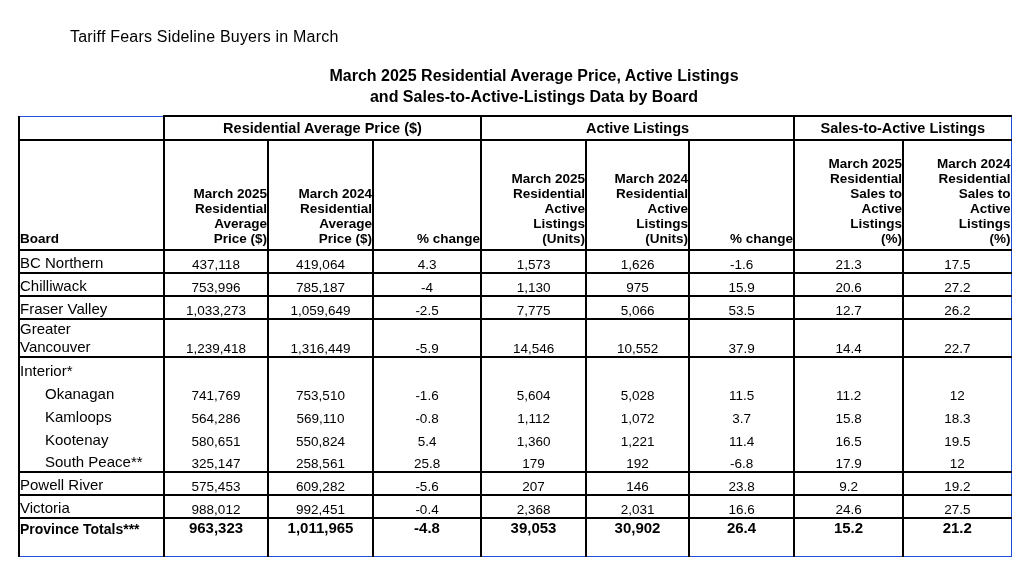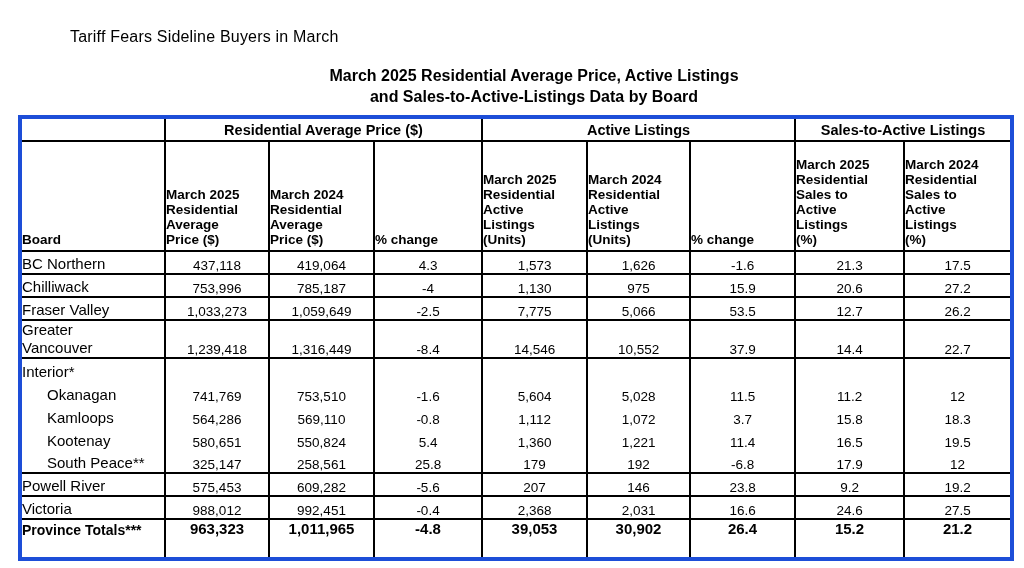--- a/index.html
+++ b/index.html
@@ -18,36 +18,36 @@
   }
   .title-wrap {
     position: absolute; left: 38px; top: 65px; width: 992px;
     text-align: center; font-weight: bold; font-size: 16px; line-height: 21px;
   }
 
   table.main {
     position: absolute; left: 18px; top: 115px;
     width: 992px;
     border-collapse: collapse; table-layout: fixed;
-    border: 4px solid #1d4ed8;
+    border: 1px solid #1d4ed8;
   }
   table.main th, table.main td {
     border-left: 2px solid #000;
     border-top: 2px solid #000;
     padding: 0;
     overflow: hidden;
   }
   tr.group-row { height: 24px; }
   tr.group-row th {
     font-size: 14.5px; font-weight: bold; text-align: center; vertical-align: middle;
   }
   tr.group-row th.corner { border-top: 0; }
   tr.colhead-row { height: 110px; }
   tr.colhead-row th {
-    font-size: 13.5px; font-weight: bold; text-align: left;
+    font-size: 13.5px; font-weight: bold; text-align: right;
     vertical-align: bottom; line-height: 15px; padding-bottom: 3px;
     white-space: pre-line;
   }
   tr.colhead-row th.board-h { text-align: left; }
 
   tbody tr { height: 23px; }
   td.board {
     font-size: 15px; text-align: left; padding-left: 9px;
     vertical-align: bottom; padding-bottom: 3px; line-height: 18px;
     white-space: pre-line;
@@ -161,21 +161,21 @@
           <td class="num">5,066</td>
           <td class="num">53.5</td>
           <td class="num">12.7</td>
           <td class="num">26.2</td>
         </tr>
         <tr>
           <td class="board">Greater
 Vancouver</td>
           <td class="num">1,239,418</td>
           <td class="num">1,316,449</td>
-          <td class="num">-8.4</td>
+          <td class="num">-5.9</td>
           <td class="num">14,546</td>
           <td class="num">10,552</td>
           <td class="num">37.9</td>
           <td class="num">14.4</td>
           <td class="num">22.7</td>
         </tr>
         <tr>
           <td class="board">Interior*</td>
           <td class="num"></td>
           <td class="num"></td>

